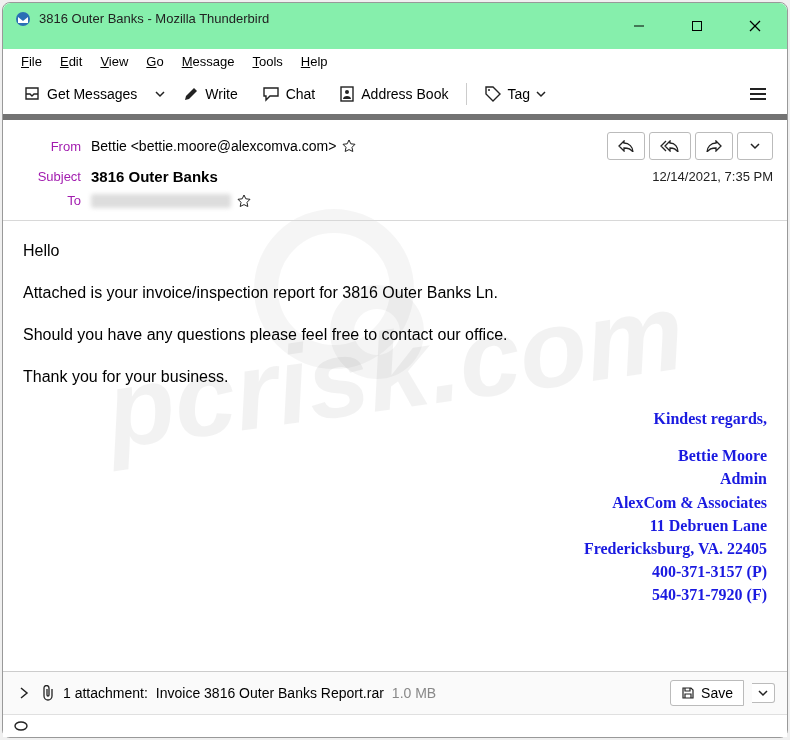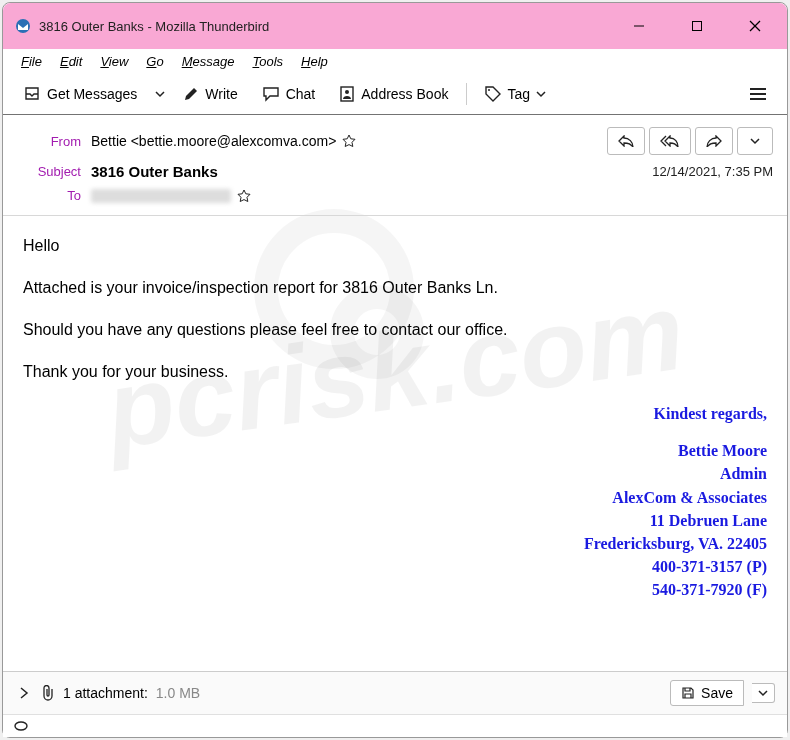--- a/index.html
+++ b/index.html
@@ -1,27 +1,27 @@
 <!DOCTYPE html>
 <html><head>
 <meta charset="utf-8">
 <style>
 * { margin: 0; padding: 0; box-sizing: border-box; }
 body { font-family: "Segoe UI", Tahoma, sans-serif; font-size: 13px; background: #f0f0f0; width: 790px; height: 740px; overflow: hidden; position: relative; }
 .window { background: #fff; border: 1px solid #999; border-radius: 8px; width: 786px; height: 736px; margin: 2px; display: flex; flex-direction: column; position: relative; }
-.titlebar { display: flex; align-items: center; padding: 8px 12px; background: #f9a8d4; border-radius: 8px 8px 0 0; }
+.titlebar { display: flex; padding: 8px 12px; background: #86efac; border-radius: 8px 8px 0 0; }
 .tb-icon { width: 16px; height: 16px; margin-right: 8px; }
 .tb-title { flex: 1; font-size: 13px; color: #222; }
 .tb-controls { display: flex; gap: 18px; align-items: center; }
 .tb-btn { width: 40px; height: 30px; display: flex; align-items: center; justify-content: center; cursor: pointer; }
 .tb-btn svg { width: 12px; height: 12px; }
-.menubar { display: flex; padding: 2px 10px; gap: 2px; font-style: italic; }
+.menubar { display: flex; padding: 2px 10px; gap: 2px; }
 .menu-item { padding: 3px 8px; cursor: pointer; font-size: 13px; }
 .menu-item .ul { text-decoration: underline; }
-.toolbar { display: flex; align-items: center; padding: 6px 10px; border-bottom: 1px solid #737373; gap: 4px; }
+.toolbar { display: flex; align-items: center; padding: 6px 10px; border-bottom: 6px solid #737373; gap: 4px; }
 .tool-btn { display: flex; align-items: center; gap: 6px; padding: 6px 10px; border-radius: 3px; cursor: pointer; font-size: 14px; }
 .tool-sep { width: 1px; height: 22px; background: #ccc; margin: 0 4px; }
 .tool-drop { padding: 6px 4px; cursor: pointer; }
 .spacer { flex: 1; }
 .hamburger { margin-left: auto; padding: 6px 10px; cursor: pointer; }
 .headers { padding: 8px 14px; border-bottom: 1px solid #d8d8d8; font-size: 14px; }
 .hdr-row { display: flex; align-items: center; padding: 4px 0; }
 .hdr-label { width: 64px; text-align: right; color: #a21caf; margin-right: 10px; font-size: 13px; }
 .hdr-val { flex: 1; display: flex; align-items: center; gap: 6px; }
 .star { cursor: pointer; }
@@ -220,20 +220,21 @@
           <svg width="10" height="12" viewBox="0 0 10 12">
             <path d="M2 1l6 5-6 5" fill="none" stroke="#222" stroke-width="1.5"></path>
           </svg>
         </span>
     <span>
           <svg width="14" height="16" viewBox="0 0 14 16">
             <path d="M11 4v7a4 4 0 01-8 0V3a2.5 2.5 0 015 0v7a1 1 0 01-2 0V4" fill="none" stroke="#222" stroke-width="1.3"></path>
           </svg>
         </span>
     <span>1 attachment:</span>
+    <span>Invoice 3816 Outer Banks Report.rar</span>
     <span class="attach-size">1.0 MB</span>
     <div class="spacer"></div>
     <span class="save-btn" style="border-radius:3px 0 0 3px;padding-left:10px;">
       <svg width="14" height="14" viewBox="0 0 14 14">
             <path d="M2 2h8l2 2v8H2z M4 2v3h5V2 M4 12v-4h6v4" fill="none" stroke="#222" stroke-width="1.2"></path>
           </svg>
       <span>Save</span>
     </span>
     <span class="save-drop">
           <svg width="10" height="10" viewBox="0 0 10 10">

